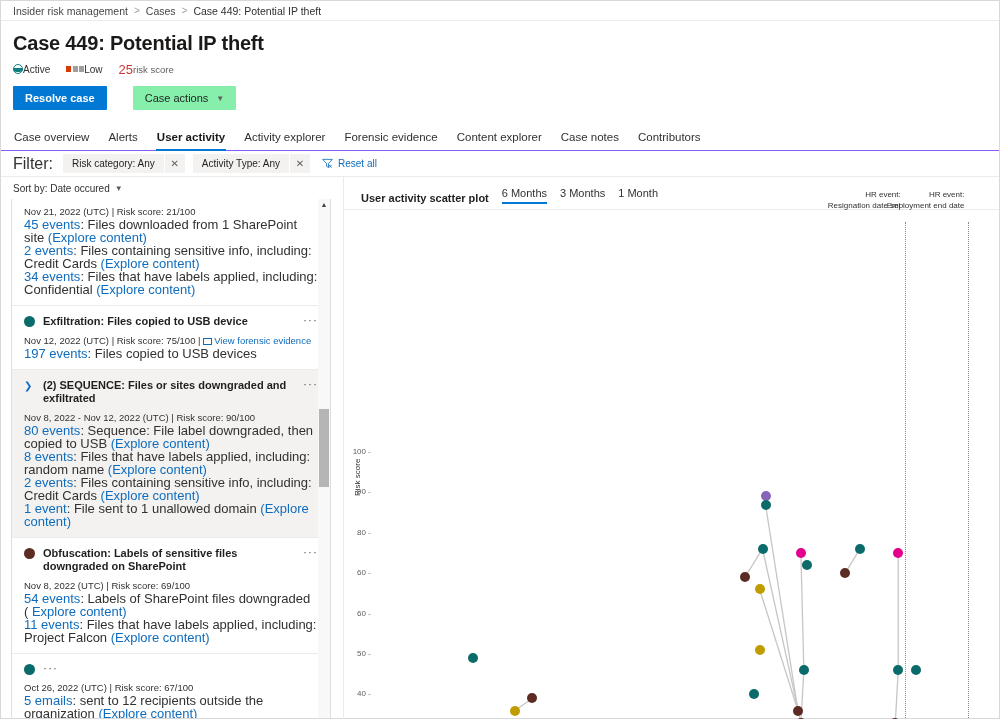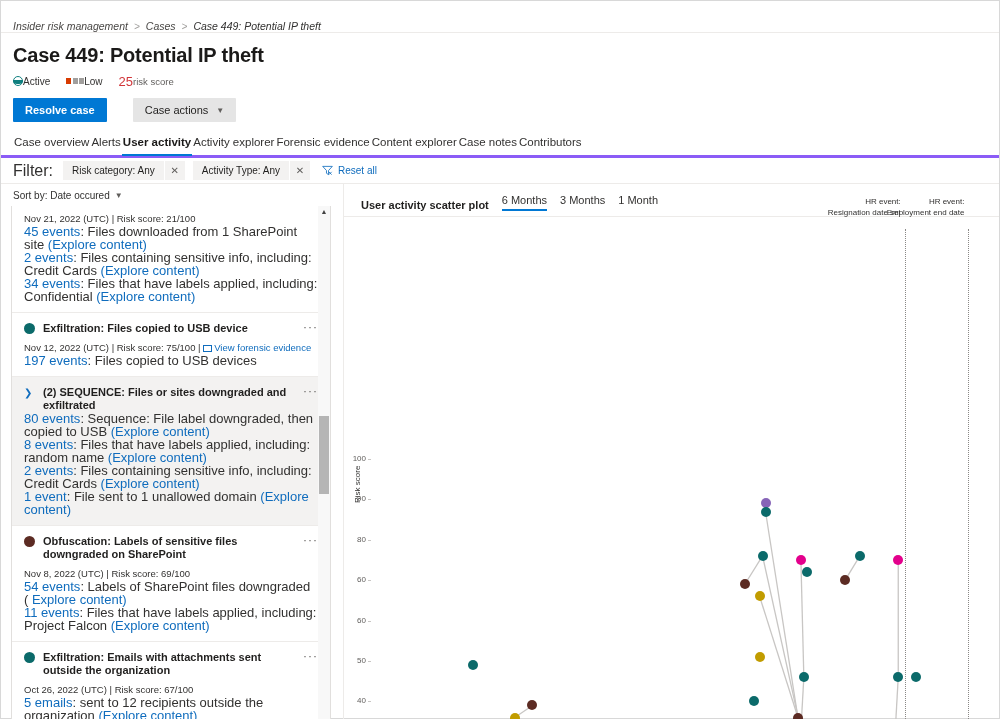--- a/index.html
+++ b/index.html
@@ -10,24 +10,23 @@
     font-family:"Liberation Sans", sans-serif;
     font-size:11px;
     color:#201f1e;
     overflow:hidden;
     position:relative;
   }
   #app { position:relative; width:1000px; height:719px; background:#fff; border:1px solid #d8d8d8; }
 
   
   .breadcrumb {
-    height:32px; display:flex; align-items:flex-end; gap:6px;
+    height:20px; display:flex; align-items:center; gap:6px;
     padding:0 0 0 12px; font-size:10.5px; color:#484644;
     border-bottom:1px solid #edebe9;
-    font-style:italic;
   }
   .breadcrumb a { color:#484644; text-decoration:none; }
   .breadcrumb .sep { color:#a19f9d; font-size:10px; }
   .breadcrumb .cur { color:#323130; }
 
   
   .title-area { padding:10px 12px 0 12px; }
   .page-title { font-size:20px; font-weight:bold; color:#1b1a19; letter-spacing:-0.2px; line-height:24px; }
 
   .meta-row { display:flex; align-items:center; gap:16px; margin-top:7px; height:14px; }
@@ -47,28 +46,28 @@
   .sev-bars i:nth-child(3){ background:#a19f9d; }
   .risk-num { color:#d13438; font-size:13px; font-weight:400; }
   .risk-lbl { color:#605e5c; font-size:9.5px; }
 
   .btn-row { display:flex; align-items:center; gap:26px; margin-top:10px; }
   .btn-primary {
     background:#0078d4; color:#fff; border:none; height:24px; padding:0 12px;
     font-size:11px; font-family:inherit; cursor:pointer; font-weight:600; border-radius:1px;
   }
   .btn-secondary {
-    background:#e5e5e5; color:#201f1e; border:none; height:24px; padding:0 12px;
+    background:#86efac; color:#201f1e; border:none; height:24px; padding:0 12px;
     font-size:11px; font-family:inherit; cursor:pointer; border-radius:1px;
     display:inline-flex; align-items:center; gap:8px;
   }
   .chev { font-size:8px; color:#605e5c; }
 
   
-  .tabs { display:flex; padding:0 12px; margin-top:10px; border-bottom:3px solid #8b5cf6; }
+  .tabs { display:flex; gap:17px; padding:0 12px; margin-top:17px; border-bottom:1px solid #8b5cf6; }
   .tab { font-size:11.5px; color:#323130; padding:4px 1px 7px 1px; cursor:pointer; position:relative; white-space:nowrap; }
   .tab.active { font-weight:600; color:#1b1a19; }
   .tab.active::after{
     content:""; position:absolute; left:0; right:0; bottom:-1px; height:2px; background:#0078d4;
   }
 
   
   .filter-bar {
     display:flex; align-items:center; gap:8px; padding:6px 12px; height:26px;
     border-bottom:1px solid #edebe9;
@@ -230,39 +229,39 @@
               </div>
               <div class="ev-sub"><span>Nov 12, 2022 (UTC) | Risk score: 75/100 | </span><span class="fe-icon"></span><span class="fe">View forensic evidence</span></div>
               <div class="ev-line"><span class="cnt">197 events</span><span>: Files copied to USB devices</span></div>
             </div>
             <div class="event selected">
               <div class="ev-head">
                 <span class="ev-caret">❯</span>
                 <span class="ev-title">(2) SEQUENCE: Files or sites downgraded and exfiltrated</span>
                 <span class="ev-more">···</span>
               </div>
+              <div class="ev-sub"><span>Nov 8, 2022 - Nov 12, 2022 (UTC) | Risk score: 90/100</span></div>
               <div class="ev-line"><span class="cnt">80 events</span><span>: Sequence: File label downgraded, then copied to USB </span><span class="lnk">(Explore content)</span></div>
               <div class="ev-line"><span class="cnt">8 events</span><span>: Files that have labels applied, including: random name </span><span class="lnk">(Explore content)</span></div>
               <div class="ev-line"><span class="cnt">2 events</span><span>: Files containing sensitive info, including: Credit Cards </span><span class="lnk">(Explore content)</span></div>
               <div class="ev-line"><span class="cnt">1 event</span><span>: File sent to 1 unallowed domain </span><span class="lnk">(Explore content)</span></div>
             </div>
             <div class="event">
               <div class="ev-head">
                 <span class="ev-dot" style="background: rgb(92, 43, 35);"></span>
                 <span class="ev-title">Obfuscation: Labels of sensitive files downgraded on SharePoint</span>
                 <span class="ev-more">···</span>
               </div>
               <div class="ev-sub"><span>Nov 8, 2022 (UTC) | Risk score: 69/100</span></div>
               <div class="ev-line"><span class="cnt">54 events</span><span>: Labels of SharePoint files downgraded ( </span><span class="lnk">Explore content)</span></div>
               <div class="ev-line"><span class="cnt">11 events</span><span>: Files that have labels applied, including: Project Falcon </span><span class="lnk">(Explore content)</span></div>
             </div>
             <div class="event">
               <div class="ev-head">
                 <span class="ev-dot" style="background: rgb(11, 106, 106);"></span>
-                <span class="ev-title">Exfiltration: Emails with attachments sent outside the organization</span>
                 <span class="ev-more">···</span>
               </div>
               <div class="ev-sub"><span>Oct 26, 2022 (UTC) | Risk score: 67/100</span></div>
               <div class="ev-line"><span class="cnt">5 emails</span><span>: sent to 12 recipients outside the organization </span><span class="lnk">(Explore content)</span></div>
             </div>
           </div>
         <div class="sb-track">
           <div class="sb-up">▲</div>
           <div class="sb-thumb"></div>
         </div>

